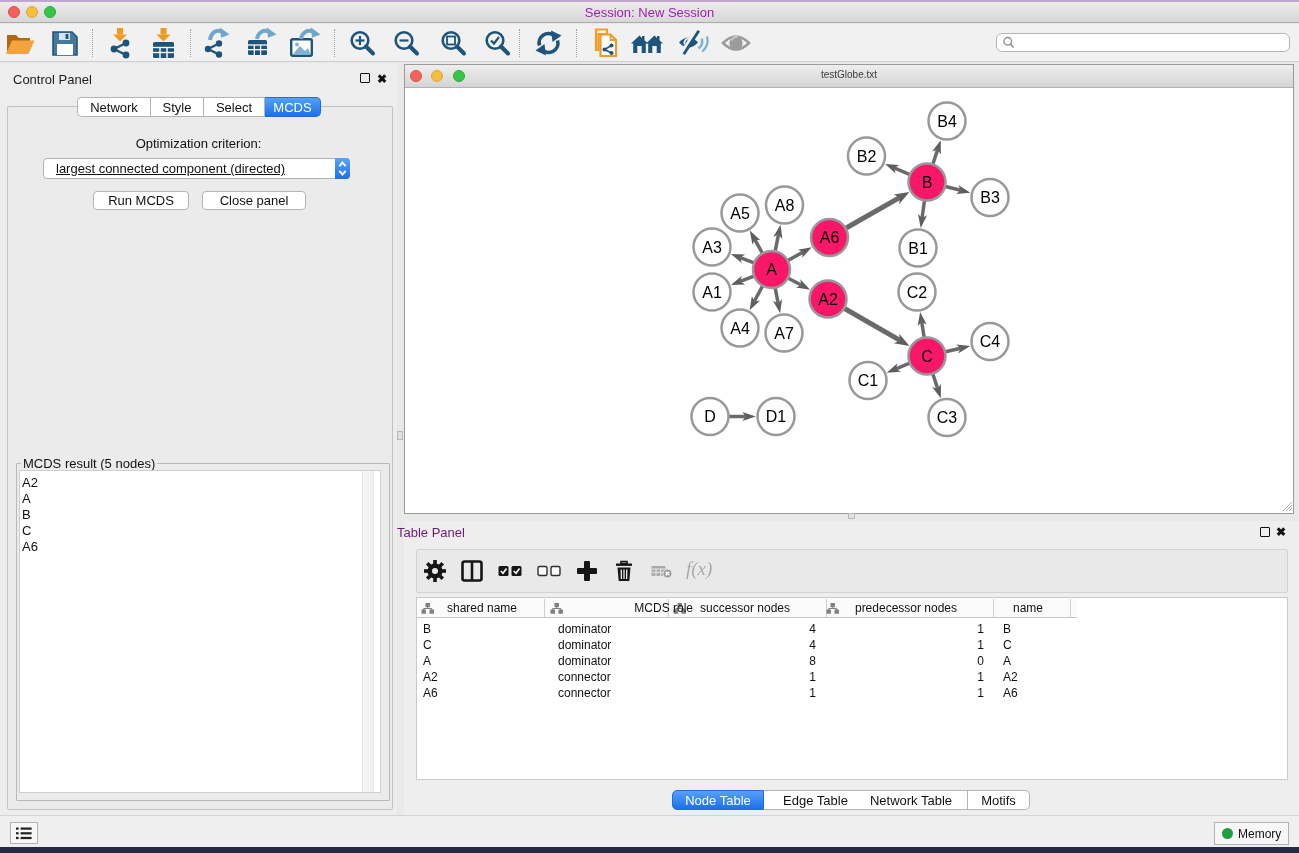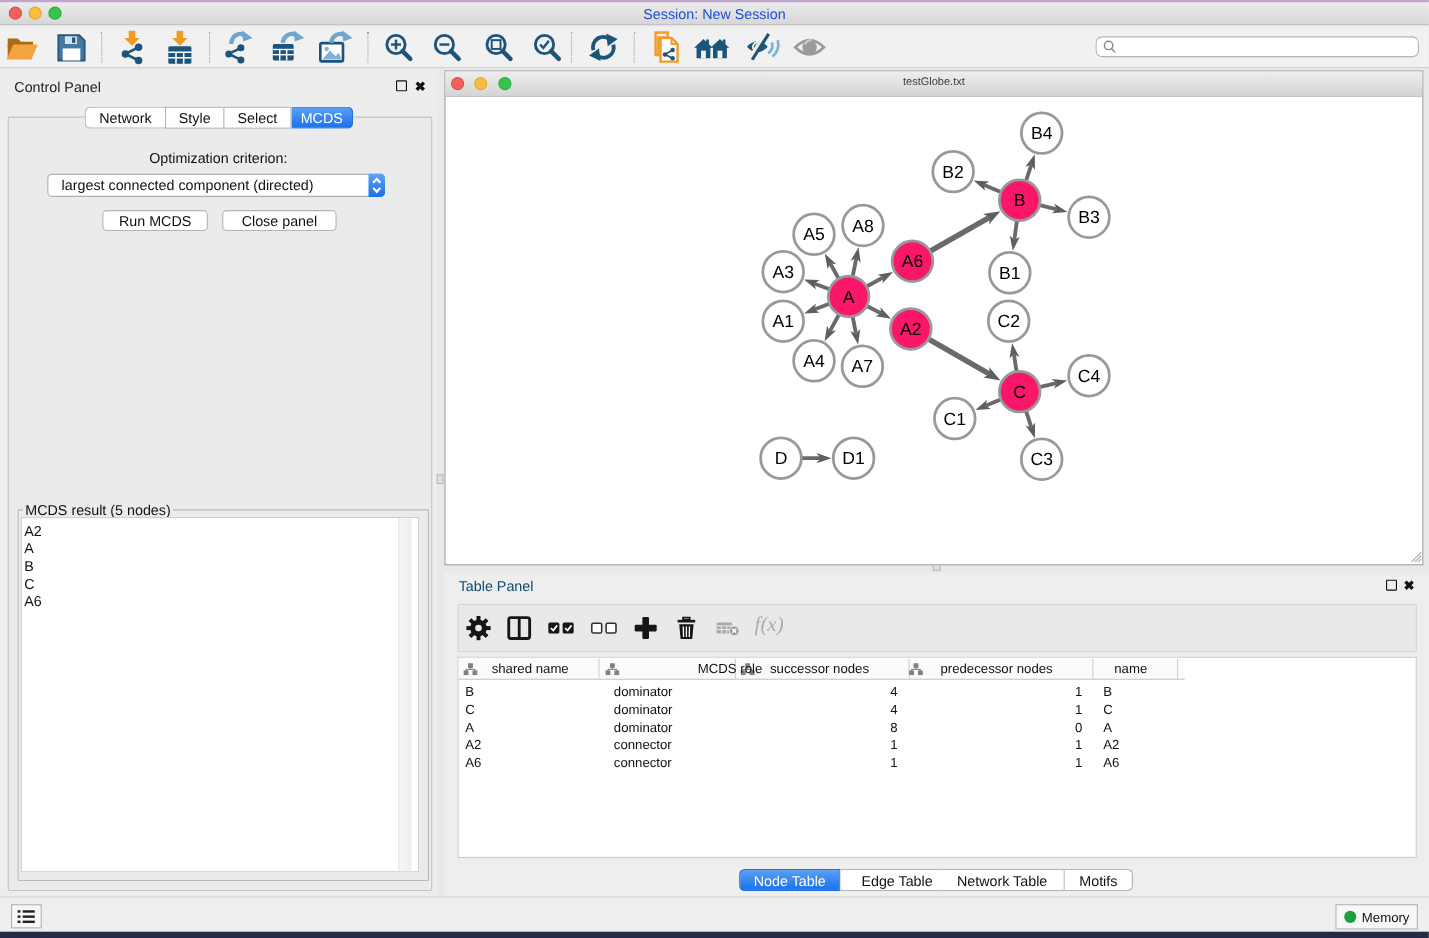--- a/index.html
+++ b/index.html
@@ -2,35 +2,35 @@
 <html><head><meta charset="utf-8">
 <style>
 * { margin:0; padding:0; box-sizing:border-box; }
 html,body { width:1299px; height:853px; overflow:hidden; }
 body { font-family:"Liberation Sans", sans-serif; background:#e9e9e9; position:relative; transform:translateZ(0); }
 .abs { position:absolute; }
 .titlebar { left:0; top:0; width:1299px; height:23px;
   background:linear-gradient(#eeeeee,#d7d7d7); border-bottom:1px solid #ababab; border-radius:5px 5px 0 0;}
 .purpletop { left:0; top:0; width:1299px; height:2px; background:#c0a5cf; }
 .tl { width:12px; height:12px; border-radius:50%; top:6px; }
-.title-text { width:100%; text-align:center; top:5px; font-size:13px; color:#1d4ed8; }
+.title-text { width:100%; text-align:center; top:5px; font-size:13px; color:#a21caf; }
 .toolbar { left:0; top:24px; width:1299px; height:38px; background:#f1f1f1; border-bottom:1px solid #cfcfcf; }
 .sep { top:29px; width:1px; height:28px; border-left:1px dotted #9f9f9f; }
 .panelbg { left:0; top:63px; width:397px; height:753px; background:#ededed; }
 .cp-title { left:13px; top:72px; font-size:13px; color:#1d1d1d; }
 .wicon { width:10px; height:10px; border:1.6px solid #111; border-radius:1px; top:527px;}
 .xicon { font-size:12px; color:#111; font-weight:bold; }
 .cpbox { left:7px; top:106px; width:386px; height:704px; background:#ebebeb; border:1px solid #c2c2c2; border-radius:2px;}
 .tabbar { top:97px; height:20px; background:#fff; border:1px solid #b4b4b4; font-size:13px; color:#111; text-align:center; line-height:19px;}
 .tabsel { background:linear-gradient(#58a0f6,#1b71ec); color:#fff; border-color:#1b6fe0; }
 .btn { background:#fff; border:1px solid #b4b4b4; border-radius:4px; font-size:13px; color:#111; text-align:center; }
 .lbl13 { font-size:13px; color:#111; }
 .netwin { left:404px; top:64px; width:890px; height:450px; background:#fff; border:1px solid #9b9b9b; }
 .nettitle { left:0; top:0; width:100%; height:23px; background:linear-gradient(#eeeeee,#d4d4d4); border-bottom:1px solid #b2b2b2; }
-.tablepanel-title { left:417px; top:525px; font-size:13px; color:#0c4a6e; }
+.tablepanel-title { left:397px; top:525px; font-size:13px; color:#701a75; }
 .tbox { left:416px; top:549px; width:872px; height:44px; background:#e9e9e9; border:1px solid #d2d2d2; border-radius:2px; }
 .tableArea { left:416px; top:597px; width:872px; height:183px; background:#fff; border:1px solid #cbcbcb; }
 .thead { left:0; top:0; width:660px; height:20px; background:#fbfbfb; border-bottom:1px solid #c6c6c6; }
 .hdrtxt { font-size:12px; color:#111; top:3px; }
 .cell { font-size:12px; color:#111; position:absolute; }
 .btabs { top:790px; height:20px; background:#fff; border:1px solid #b4b4b4; font-size:13px; color:#111; text-align:center; line-height:20px; }
 .btabs.tabsel { background:linear-gradient(#58a0f6,#1b71ec); color:#fff; border-color:#1b6fe0; }
 .statusbar { left:0; top:815px; width:1299px; height:32px; background:#efefef; border-top:1px solid #d4d4d4; }
 .darkstrip { left:0; top:847px; width:1299px; height:6px; background:#242b45; }
 svg { position:absolute; overflow:visible; }
@@ -187,21 +187,21 @@
 <div class="abs cp-title">Control Panel</div>
 <div class="abs wicon" style="left:360px; top:73px;"></div>
 <div class="abs xicon" style="left:377px; top:72px;">✖</div>
 <div class="abs cpbox"></div>
 <div class="abs tabbar" style="left:77px; width:73px; border-radius:5px 0 0 5px; border-right:0;">Network</div>
 <div class="abs tabbar" style="left:150px; width:53px; border-right:0;">Style</div>
 <div class="abs tabbar" style="left:203px; width:62px;">Select</div>
 <div class="abs tabbar tabsel" style="left:265px; width:56px; border-radius:0 5px 5px 0; border-left:0;">MCDS</div>
 <div class="abs lbl13" style="left:0; top:136px; width:397px; text-align:center;">Optimization criterion:</div>
 <div class="abs" style="left:43px; top:158px; width:307px; height:21px; background:#fff; border:1px solid #b0b0b0; border-radius:4px;"></div>
-<div class="abs lbl13" style="left:56px; top:161px;">largest connected component (directed)</div>
+<div class="abs lbl13" style="left:56px; top:161px;text-decoration:underline;">largest connected component (directed)</div>
 <div class="abs" style="left:335px; top:158px; width:15px; height:21px; background:linear-gradient(#5ba4f8,#1a70ec); border-radius:0 4px 4px 0;"></div>
 <svg class="abs" style="left:335px; top:158px;" width="15" height="21" viewBox="0 0 15 21">
     <path d="M4.3,8.2 L7.5,4.6 L10.7,8.2" fill="none" stroke="#fff" stroke-width="2"></path>
     <path d="M4.3,12.8 L7.5,16.4 L10.7,12.8" fill="none" stroke="#fff" stroke-width="2"></path>
   </svg>
 <div class="abs btn" style="left:93px; top:191px; width:96px; height:19px; line-height:18px;">Run MCDS</div>
 <div class="abs btn" style="left:202px; top:191px; width:104px; height:19px; line-height:18px;">Close panel</div>
 
 <fieldset class="abs" style="left:16px; top:456px; width:374px; height:345px; border:1px solid #b9b9b9; border-radius:1px;">
 <legend style="font-size:13px; color:#111; margin-left:4px; padding:0 2px;">MCDS result (5 nodes)</legend>

